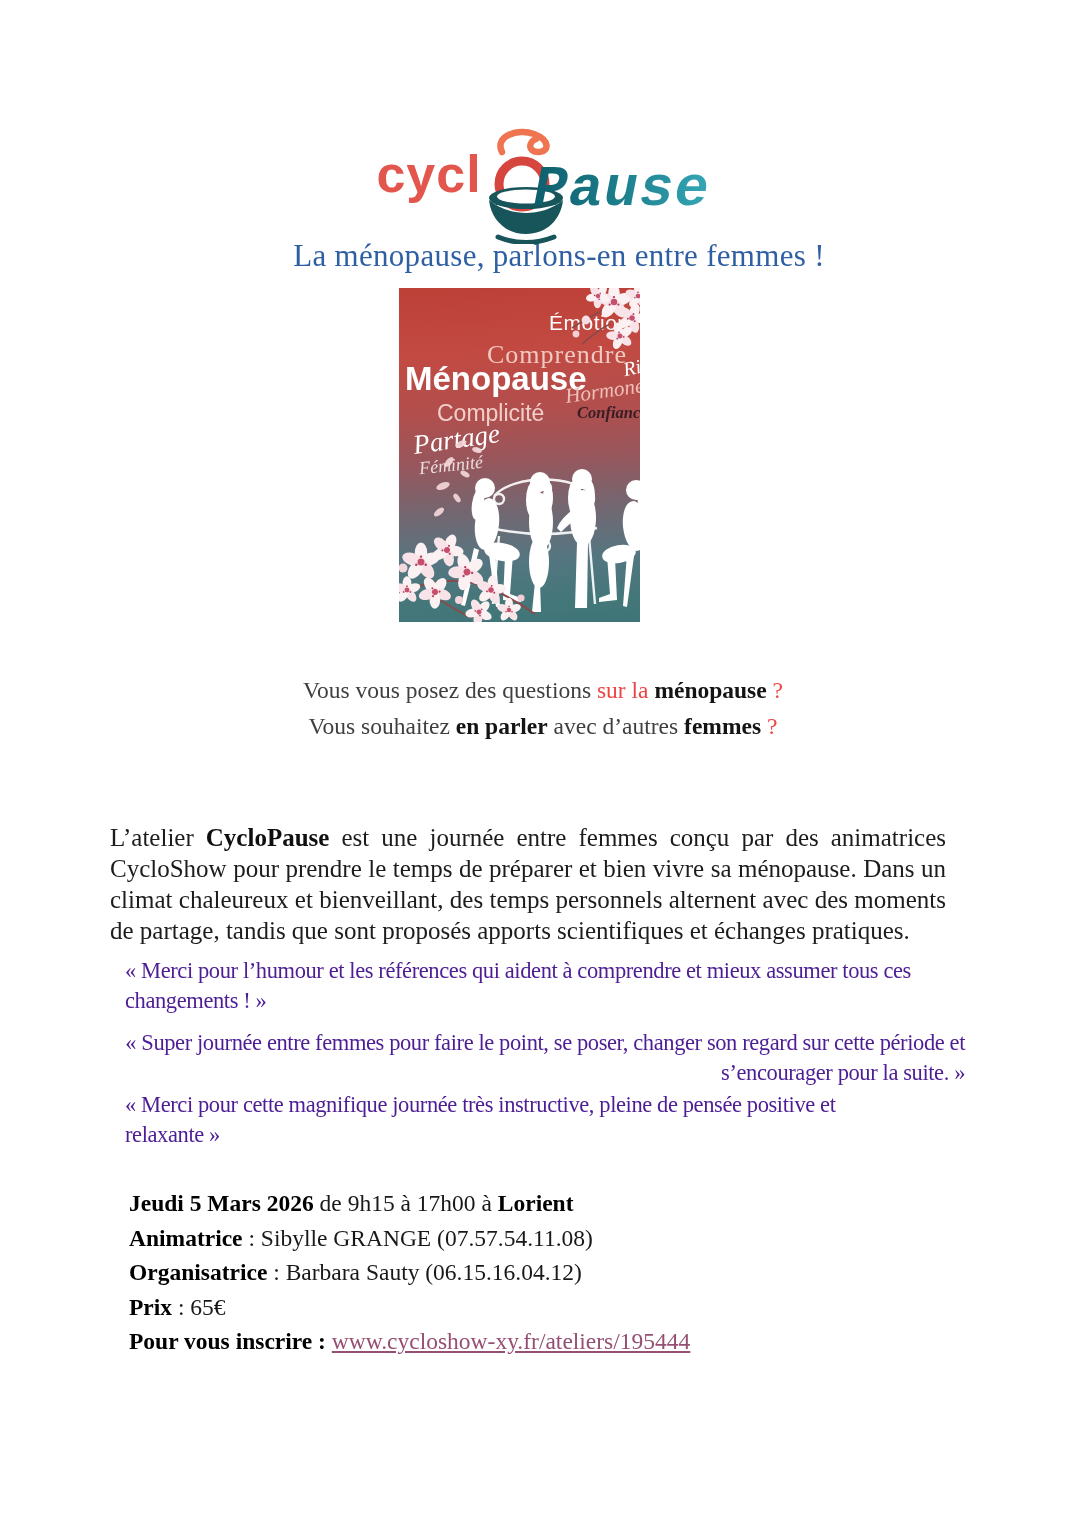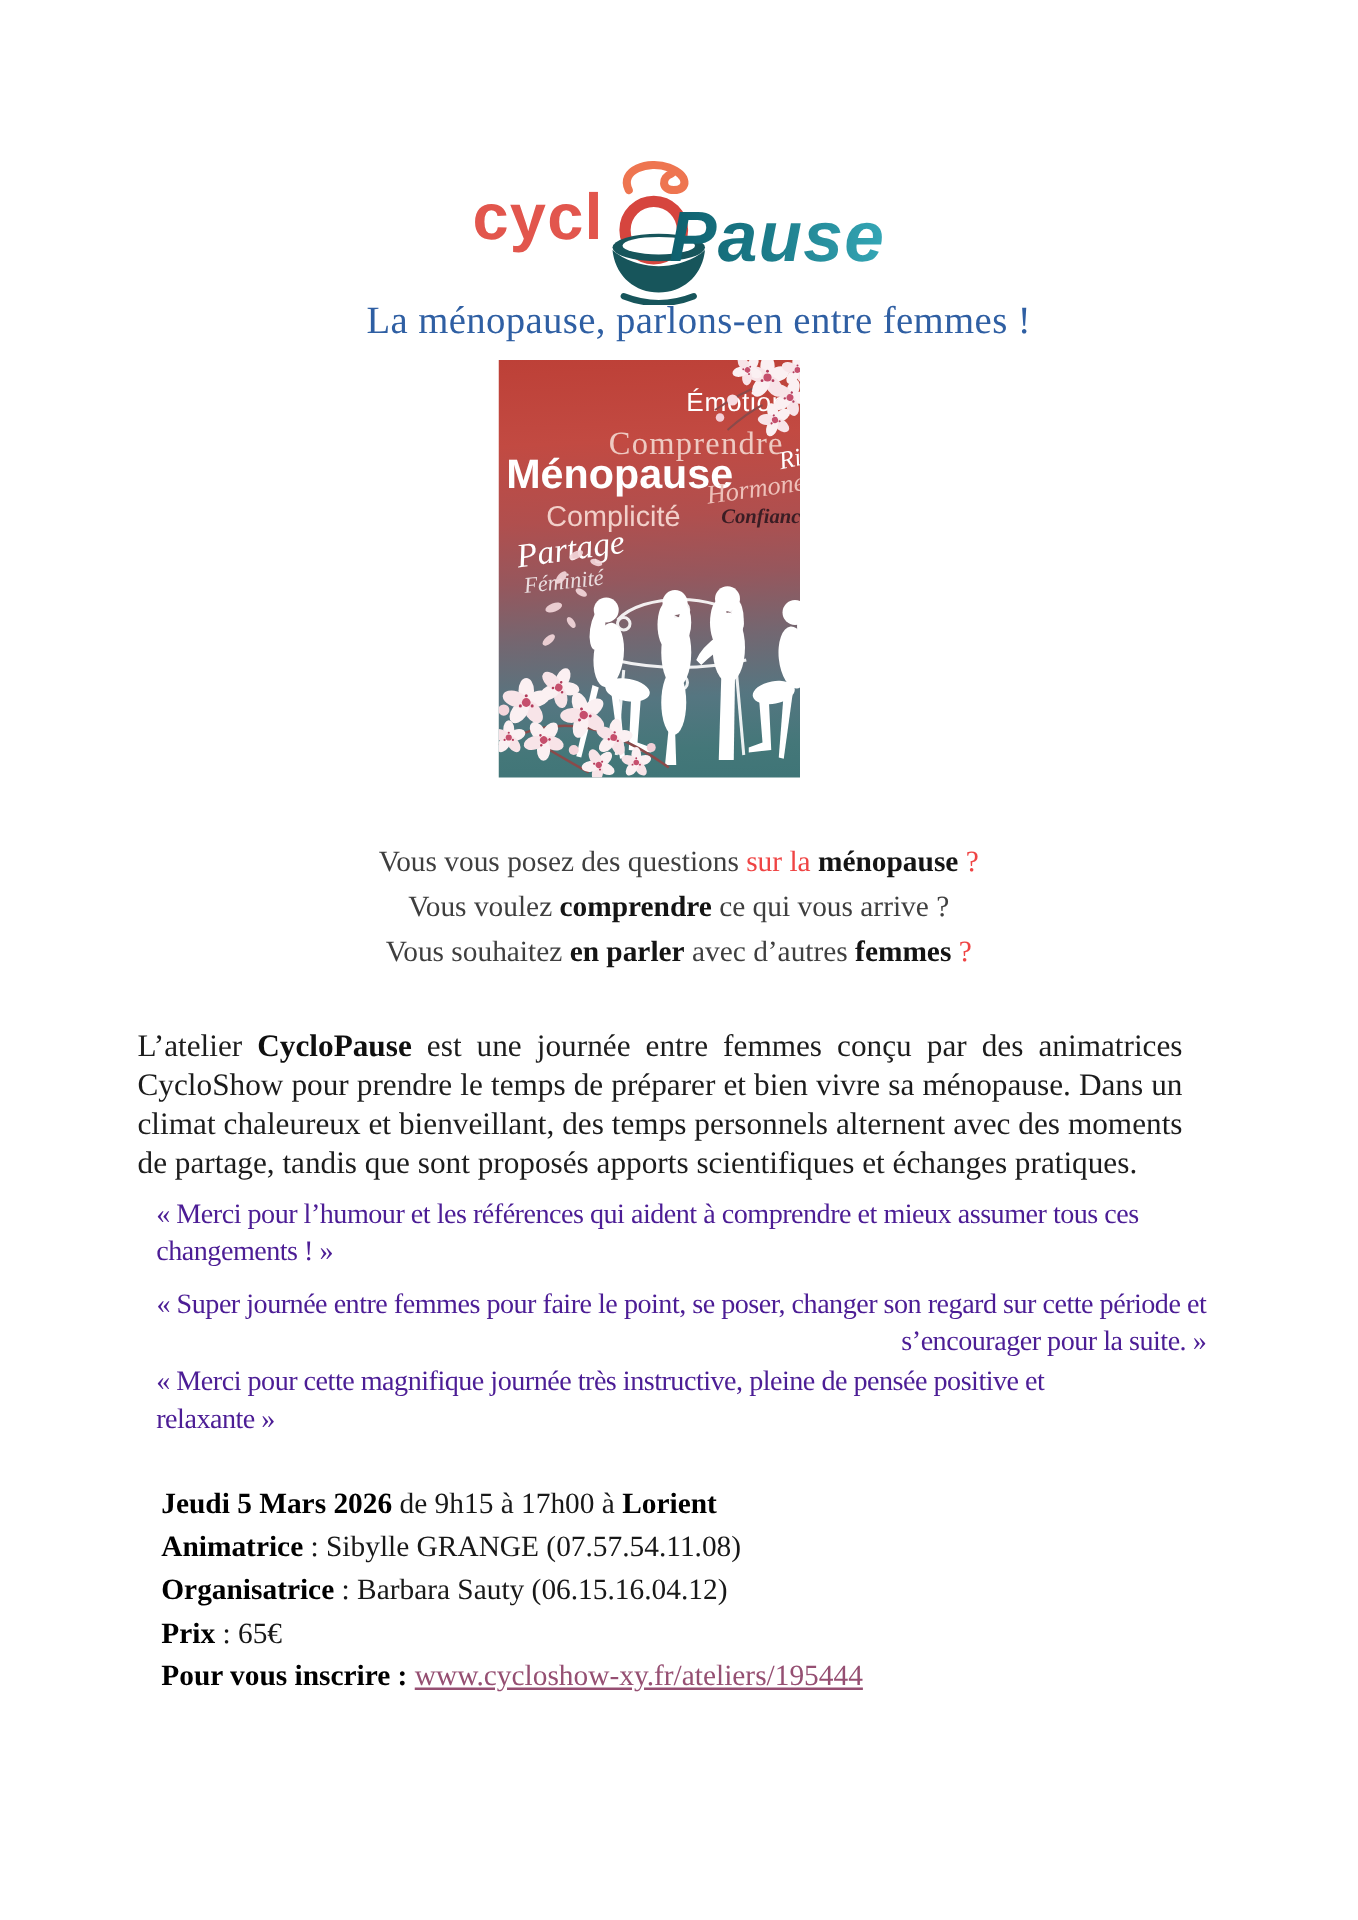--- a/index.html
+++ b/index.html
@@ -4,21 +4,21 @@
 <style>
   html,body{margin:0;padding:0;background:#e8e8e8;}
   .page{position:relative;width:1086px;height:1536px;background:#ffffff;margin:0 auto;
         font-family:"Liberation Serif",serif;color:#1f1f1f;overflow:hidden;}
 
   
   .logo{position:absolute;top:126px;left:0;right:0;display:flex;justify-content:center;align-items:flex-start;height:110px;}
   .logo-cycl{font-family:"Liberation Sans",sans-serif;font-weight:700;font-size:52px;color:#e2564d;
              letter-spacing:1px;position:relative;top:22px;line-height:1;}
   .logo-mark{position:relative;top:0;margin:0 -10px 0 -4px;}
-  .logo-pause{font-family:Liberation Sans, sans-serif;font-style:italic;font-weight:700;font-size:57px;
+  .logo-pause{font-family:Liberation Mono, monospace;font-style:italic;font-weight:700;font-size:57px;
               color:#1b7b89;position:relative;top:36px;margin-left:-30px;line-height:1;letter-spacing:1px;}
   @supports (-webkit-background-clip:text){
     .logo-pause{background:linear-gradient(90deg,#0e5f6d 0%,#1b7b89 45%,#35a7b6 100%);
                 -webkit-background-clip:text;-webkit-text-fill-color:transparent;}
   }
 
   
   .title{position:absolute;top:238px;left:0;width:100%;text-align:center;
          font-size:31px;color:#2f5fa3;font-weight:400;margin:0;letter-spacing:.3px;padding-left:16px;}
 
@@ -189,21 +189,20 @@
       <use href="#fl" transform="translate(86,102) scale(.95) rotate(45)"></use>
       <use href="#fl" transform="translate(116,100) scale(.85)"></use>
       <circle cx="10" cy="58" r="4.5" fill="#f4d6dc"></circle>
       <circle cx="66" cy="90" r="4" fill="#f4d6dc"></circle>
       <circle cx="128" cy="88" r="3.6" fill="#f2cfd7"></circle>
     </svg>
   </div>
 
   <div class="questions">
     <div><span>Vous vous posez des questions </span><span class="q-blue">sur la </span><b>ménopause</b><span class="q-blue"> ?</span></div>
-    <div><span>Vous voulez </span><b>comprendre</b><span> ce qui vous arrive ?</span></div>
     <div><span>Vous souhaitez </span><b>en parler</b><span> avec d’autres </span><b>femmes</b><span class="q-blue"> ?</span></div>
   </div>
 
   <p class="para"><span>L’atelier </span><b>CycloPause</b><span> est une journée  entre femmes conçu par des animatrices CycloShow pour prendre le temps de préparer et bien vivre sa ménopause. Dans un climat chaleureux et bienveillant, des temps personnels alternent avec des moments de partage, tandis que sont proposés apports scientifiques et échanges pratiques.</span></p>
 
   <p class="quote quote-1">« Merci pour l’humour et les références qui aident à comprendre et mieux assumer tous ces changements ! »</p>
   <p class="quote quote-2">« Super journée entre femmes pour faire le point, se poser, changer son regard sur cette période et s’encourager pour la suite. »</p>
   <p class="quote quote-3">« Merci pour cette magnifique journée très instructive, pleine de pensée positive et relaxante »</p>
 
   <div class="details">

